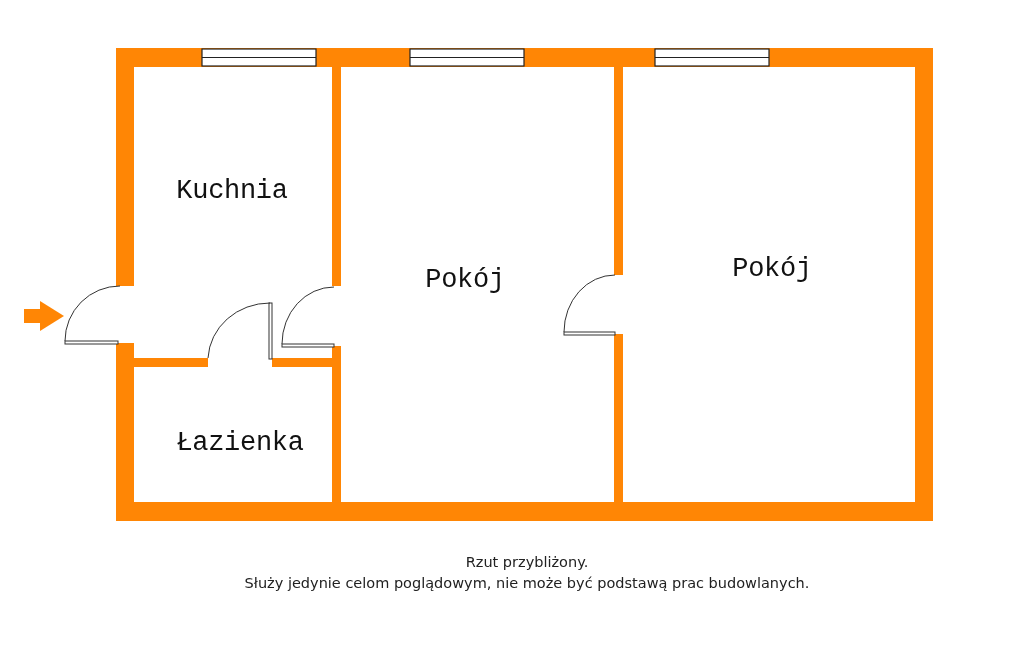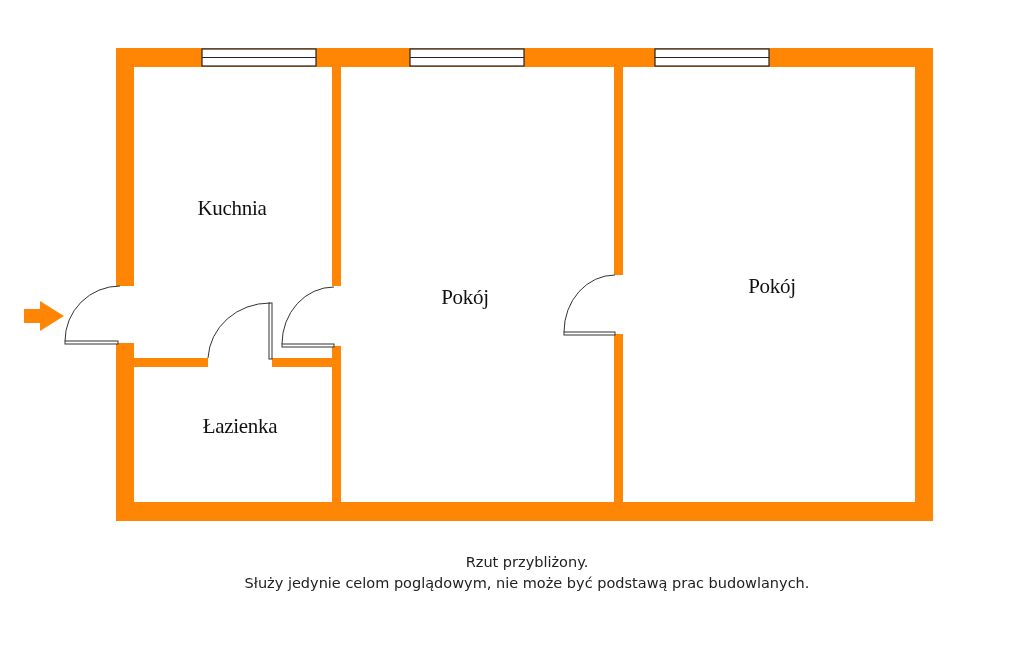--- a/index.html
+++ b/index.html
@@ -1,21 +1,21 @@
 <!DOCTYPE html>
 <html><head>
 <meta charset="utf-8">
 <style>
   html, body { margin: 0; padding: 0; background: #ffffff; }
   body { width: 1024px; height: 649px; position: relative; overflow: hidden;
          font-family: "DejaVu Sans", sans-serif; }
   #plan { position: absolute; left: 0; top: 0; width: 1024px; height: 649px; }
-  .room-label { position: absolute; font-family: Liberation Serif, serif;
-                font-size: 21px; color: #111; white-space: nowrap;
-                transform: translateX(-50%); letter-spacing: -0.3px; margin-top: 20px; }
+  .room-label { position: absolute; font-family: Liberation Mono, monospace;
+                font-size: 27px; color: #111; white-space: nowrap;
+                transform: translateX(-50%); letter-spacing: -0.3px; }
   .caption { position: absolute; left: 0; width: 1054px; text-align: center;
              font-family: "DejaVu Sans", sans-serif; font-size: 14.5px; color: #222; }
 </style>
 </head>
 <body>
 
 <svg id="plan" viewBox="0 0 1024 649" xmlns="http://www.w3.org/2000/svg">
   <g fill="#FF8605">
 
     <rect x="116" y="48" width="817" height="19"></rect>
@@ -77,16 +77,16 @@
 
   <g fill="#FF8605">
     <rect x="24" y="309" width="18" height="14"></rect>
     <polygon points="40,301 64,316 40,331"></polygon>
   </g>
 </svg>
 
 <div class="room-label" style="left:232px; top:176px;">Kuchnia</div>
 <div class="room-label" style="left:465px; top:265px;">Pokój</div>
 <div class="room-label" style="left:772px; top:254px;">Pokój</div>
-<div class="room-label" style="left:240px; top:394px;">Łazienka</div>
+<div class="room-label" style="left:240px; top:428px;">Łazienka</div>
 
 <div class="caption" style="top:554px;">Rzut przybliżony.</div>
 <div class="caption" style="top:575px;">Służy jedynie celom poglądowym, nie może być podstawą prac budowlanych.</div>
 
 </body></html>

